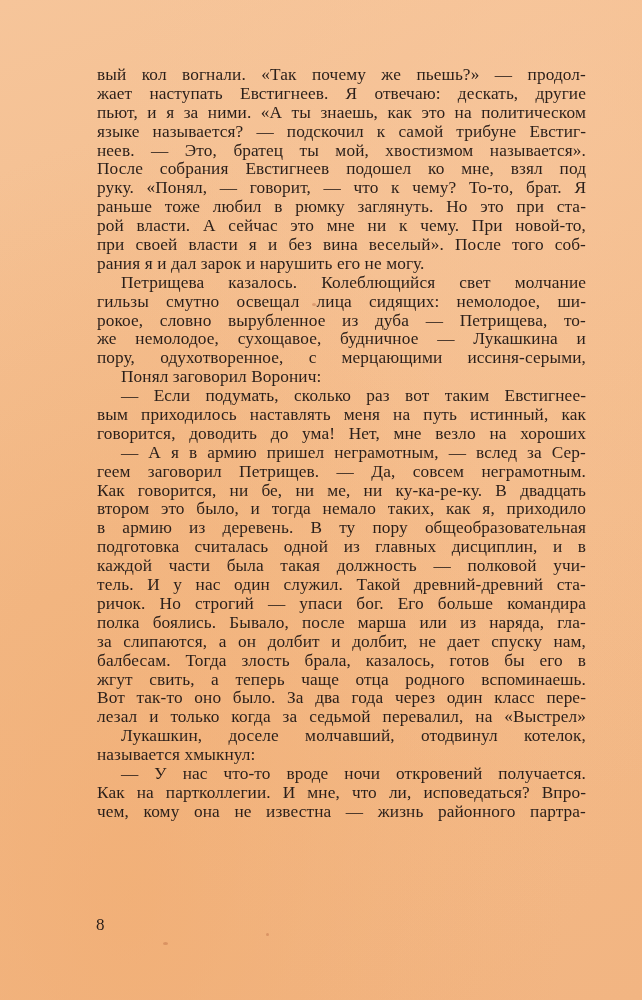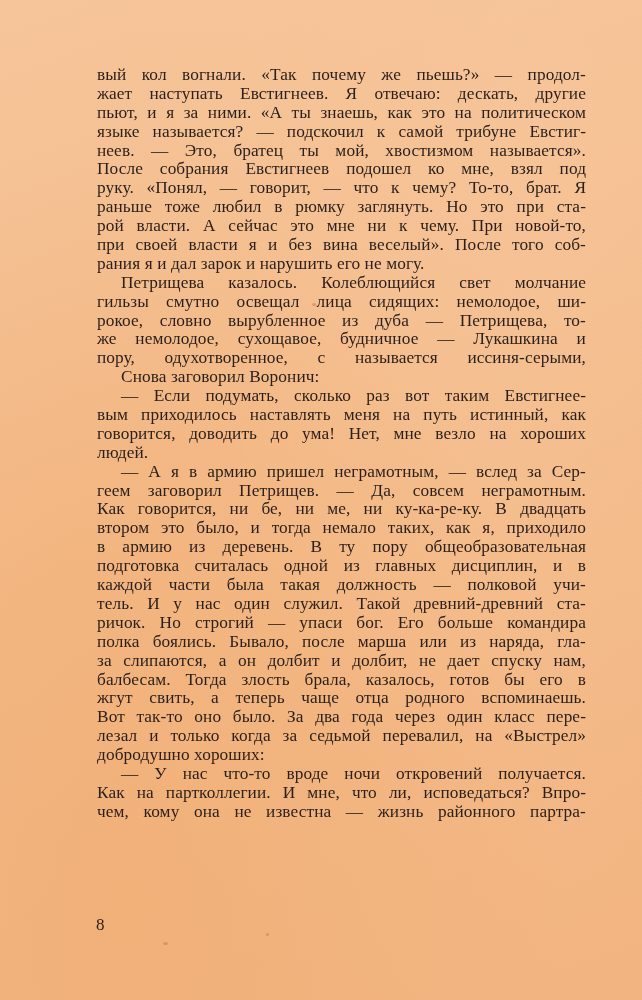--- a/index.html
+++ b/index.html
@@ -44,42 +44,42 @@
       <span class="line" style="white-space: nowrap; word-spacing: -0.00446429px;"><span style="white-space: nowrap;">После</span> <span style="white-space: nowrap;">собрания</span> <span style="white-space: nowrap;">Евстигнеев</span> <span style="white-space: nowrap;">подошел</span> <span style="white-space: nowrap;">ко</span> <span style="white-space: nowrap;">мне,</span> <span style="white-space: nowrap;">взял</span> <span style="white-space: nowrap;">под</span></span>
       <span class="line" style="white-space: nowrap; word-spacing: -0.0015625px;"><span style="white-space: nowrap;">руку.</span> <span style="white-space: nowrap;">«Понял,</span> <span style="white-space: nowrap;">—</span> <span style="white-space: nowrap;">говорит,</span> <span style="white-space: nowrap;">—</span> <span style="white-space: nowrap;">что</span> <span style="white-space: nowrap;">к</span> <span style="white-space: nowrap;">чему?</span> <span style="white-space: nowrap;">То-то,</span> <span style="white-space: nowrap;">брат.</span> <span style="white-space: nowrap;">Я</span></span>
       <span class="line" style="white-space: nowrap; word-spacing: 0px;"><span style="white-space: nowrap;">раньше</span> <span style="white-space: nowrap;">тоже</span> <span style="white-space: nowrap;">любил</span> <span style="white-space: nowrap;">в</span> <span style="white-space: nowrap;">рюмку</span> <span style="white-space: nowrap;">заглянуть.</span> <span style="white-space: nowrap;">Но</span> <span style="white-space: nowrap;">это</span> <span style="white-space: nowrap;">при</span> <span style="white-space: nowrap;">ста-</span></span>
       <span class="line" style="white-space: nowrap; word-spacing: 0px;"><span style="white-space: nowrap;">рой</span> <span style="white-space: nowrap;">власти.</span> <span style="white-space: nowrap;">А</span> <span style="white-space: nowrap;">сейчас</span> <span style="white-space: nowrap;">это</span> <span style="white-space: nowrap;">мне</span> <span style="white-space: nowrap;">ни</span> <span style="white-space: nowrap;">к</span> <span style="white-space: nowrap;">чему.</span> <span style="white-space: nowrap;">При</span> <span style="white-space: nowrap;">новой-то,</span></span>
       <span class="line" style="white-space: nowrap; word-spacing: -0.009375px;"><span style="white-space: nowrap;">при</span> <span style="white-space: nowrap;">своей</span> <span style="white-space: nowrap;">власти</span> <span style="white-space: nowrap;">я</span> <span style="white-space: nowrap;">и</span> <span style="white-space: nowrap;">без</span> <span style="white-space: nowrap;">вина</span> <span style="white-space: nowrap;">веселый».</span> <span style="white-space: nowrap;">После</span> <span style="white-space: nowrap;">того</span> <span style="white-space: nowrap;">соб-</span></span>
       <span class="line last">рания я и дал зарок и нарушить его не могу.</span>
       <span class="line indent" style="white-space: nowrap; word-spacing: -0.00390625px;"><span style="white-space: nowrap;">Петрищева</span> <span style="white-space: nowrap;">казалось.</span> <span style="white-space: nowrap;">Колеблющийся</span> <span style="white-space: nowrap;">свет</span> <span style="white-space: nowrap;">молчание</span></span>
       <span class="line" style="white-space: nowrap; word-spacing: -0.00520833px;"><span style="white-space: nowrap;">гильзы</span> <span style="white-space: nowrap;">смутно</span> <span style="white-space: nowrap;">освещал</span> <span style="white-space: nowrap;">лица</span> <span style="white-space: nowrap;">сидящих:</span> <span style="white-space: nowrap;">немолодое,</span> <span style="white-space: nowrap;">ши-</span></span>
       <span class="line" style="white-space: nowrap; word-spacing: -0.0111607px;"><span style="white-space: nowrap;">рокое,</span> <span style="white-space: nowrap;">словно</span> <span style="white-space: nowrap;">вырубленное</span> <span style="white-space: nowrap;">из</span> <span style="white-space: nowrap;">дуба</span> <span style="white-space: nowrap;">—</span> <span style="white-space: nowrap;">Петрищева,</span> <span style="white-space: nowrap;">то-</span></span>
       <span class="line" style="white-space: nowrap; word-spacing: -0.0078125px;"><span style="white-space: nowrap;">же</span> <span style="white-space: nowrap;">немолодое,</span> <span style="white-space: nowrap;">сухощавое,</span> <span style="white-space: nowrap;">будничное</span> <span style="white-space: nowrap;">—</span> <span style="white-space: nowrap;">Лукашкина</span> <span style="white-space: nowrap;">и</span></span>
-      <span class="line" style="white-space: nowrap; word-spacing: -0.0117188px;"><span style="white-space: nowrap;">пору,</span> <span style="white-space: nowrap;">одухотворенное,</span> <span style="white-space: nowrap;">с</span> <span style="white-space: nowrap;">называется</span> <span style="white-space: nowrap;">иссиня-серыми,</span></span>
-      <span class="line indent last">Снова заговорил Воронич:</span>
+      <span class="line" style="white-space: nowrap; word-spacing: -0.0117188px;"><span style="white-space: nowrap;">пору,</span> <span style="white-space: nowrap;">одухотворенное,</span> <span style="white-space: nowrap;">с</span> <span style="white-space: nowrap;">мерцающими</span> <span style="white-space: nowrap;">иссиня-серыми,</span></span>
+      <span class="line indent last">Понял заговорил Воронич:</span>
       <span class="line indent" style="white-space: nowrap; word-spacing: -0.00446429px;"><span style="white-space: nowrap;">—</span> <span style="white-space: nowrap;">Если</span> <span style="white-space: nowrap;">подумать,</span> <span style="white-space: nowrap;">сколько</span> <span style="white-space: nowrap;">раз</span> <span style="white-space: nowrap;">вот</span> <span style="white-space: nowrap;">таким</span> <span style="white-space: nowrap;">Евстигнее-</span></span>
       <span class="line" style="white-space: nowrap; word-spacing: -0.00892857px;"><span style="white-space: nowrap;">вым</span> <span style="white-space: nowrap;">приходилось</span> <span style="white-space: nowrap;">наставлять</span> <span style="white-space: nowrap;">меня</span> <span style="white-space: nowrap;">на</span> <span style="white-space: nowrap;">путь</span> <span style="white-space: nowrap;">истинный,</span> <span style="white-space: nowrap;">как</span></span>
       <span class="line" style="white-space: nowrap; word-spacing: -0.0078125px;"><span style="white-space: nowrap;">говорится,</span> <span style="white-space: nowrap;">доводить</span> <span style="white-space: nowrap;">до</span> <span style="white-space: nowrap;">ума!</span> <span style="white-space: nowrap;">Нет,</span> <span style="white-space: nowrap;">мне</span> <span style="white-space: nowrap;">везло</span> <span style="white-space: nowrap;">на</span> <span style="white-space: nowrap;">хороших</span></span>
-      <span class="line last">людей.</span>
       <span class="line indent" style="white-space: nowrap; word-spacing: -0.0109375px;"><span style="white-space: nowrap;">—</span> <span style="white-space: nowrap;">А</span> <span style="white-space: nowrap;">я</span> <span style="white-space: nowrap;">в</span> <span style="white-space: nowrap;">армию</span> <span style="white-space: nowrap;">пришел</span> <span style="white-space: nowrap;">неграмотным,</span> <span style="white-space: nowrap;">—</span> <span style="white-space: nowrap;">вслед</span> <span style="white-space: nowrap;">за</span> <span style="white-space: nowrap;">Сер-</span></span>
       <span class="line" style="white-space: nowrap; word-spacing: -0.0130208px;"><span style="white-space: nowrap;">геем</span> <span style="white-space: nowrap;">заговорил</span> <span style="white-space: nowrap;">Петрищев.</span> <span style="white-space: nowrap;">—</span> <span style="white-space: nowrap;">Да,</span> <span style="white-space: nowrap;">совсем</span> <span style="white-space: nowrap;">неграмотным.</span></span>
       <span class="line" style="white-space: nowrap; word-spacing: -0.00347222px;"><span style="white-space: nowrap;">Как</span> <span style="white-space: nowrap;">говорится,</span> <span style="white-space: nowrap;">ни</span> <span style="white-space: nowrap;">бе,</span> <span style="white-space: nowrap;">ни</span> <span style="white-space: nowrap;">ме,</span> <span style="white-space: nowrap;">ни</span> <span style="white-space: nowrap;">ку-ка-ре-ку.</span> <span style="white-space: nowrap;">В</span> <span style="white-space: nowrap;">двадцать</span></span>
       <span class="line" style="white-space: nowrap; word-spacing: -0.00520833px;"><span style="white-space: nowrap;">втором</span> <span style="white-space: nowrap;">это</span> <span style="white-space: nowrap;">было,</span> <span style="white-space: nowrap;">и</span> <span style="white-space: nowrap;">тогда</span> <span style="white-space: nowrap;">немало</span> <span style="white-space: nowrap;">таких,</span> <span style="white-space: nowrap;">как</span> <span style="white-space: nowrap;">я,</span> <span style="white-space: nowrap;">приходило</span></span>
       <span class="line" style="white-space: nowrap; word-spacing: -0.00669643px;"><span style="white-space: nowrap;">в</span> <span style="white-space: nowrap;">армию</span> <span style="white-space: nowrap;">из</span> <span style="white-space: nowrap;">деревень.</span> <span style="white-space: nowrap;">В</span> <span style="white-space: nowrap;">ту</span> <span style="white-space: nowrap;">пору</span> <span style="white-space: nowrap;">общеобразовательная</span></span>
       <span class="line" style="white-space: nowrap; word-spacing: -0.00223214px;"><span style="white-space: nowrap;">подготовка</span> <span style="white-space: nowrap;">считалась</span> <span style="white-space: nowrap;">одной</span> <span style="white-space: nowrap;">из</span> <span style="white-space: nowrap;">главных</span> <span style="white-space: nowrap;">дисциплин,</span> <span style="white-space: nowrap;">и</span> <span style="white-space: nowrap;">в</span></span>
       <span class="line" style="white-space: nowrap; word-spacing: -0.0111607px;"><span style="white-space: nowrap;">каждой</span> <span style="white-space: nowrap;">части</span> <span style="white-space: nowrap;">была</span> <span style="white-space: nowrap;">такая</span> <span style="white-space: nowrap;">должность</span> <span style="white-space: nowrap;">—</span> <span style="white-space: nowrap;">полковой</span> <span style="white-space: nowrap;">учи-</span></span>
       <span class="line" style="white-space: nowrap; word-spacing: -0.0078125px;"><span style="white-space: nowrap;">тель.</span> <span style="white-space: nowrap;">И</span> <span style="white-space: nowrap;">у</span> <span style="white-space: nowrap;">нас</span> <span style="white-space: nowrap;">один</span> <span style="white-space: nowrap;">служил.</span> <span style="white-space: nowrap;">Такой</span> <span style="white-space: nowrap;">древний-древний</span> <span style="white-space: nowrap;">ста-</span></span>
       <span class="line" style="white-space: nowrap; word-spacing: -0.00976562px;"><span style="white-space: nowrap;">ричок.</span> <span style="white-space: nowrap;">Но</span> <span style="white-space: nowrap;">строгий</span> <span style="white-space: nowrap;">—</span> <span style="white-space: nowrap;">упаси</span> <span style="white-space: nowrap;">бог.</span> <span style="white-space: nowrap;">Его</span> <span style="white-space: nowrap;">больше</span> <span style="white-space: nowrap;">командира</span></span>
       <span class="line" style="white-space: nowrap; word-spacing: -0.0078125px;"><span style="white-space: nowrap;">полка</span> <span style="white-space: nowrap;">боялись.</span> <span style="white-space: nowrap;">Бывало,</span> <span style="white-space: nowrap;">после</span> <span style="white-space: nowrap;">марша</span> <span style="white-space: nowrap;">или</span> <span style="white-space: nowrap;">из</span> <span style="white-space: nowrap;">наряда,</span> <span style="white-space: nowrap;">гла-</span></span>
       <span class="line" style="white-space: nowrap; word-spacing: -0.003125px;"><span style="white-space: nowrap;">за</span> <span style="white-space: nowrap;">слипаются,</span> <span style="white-space: nowrap;">а</span> <span style="white-space: nowrap;">он</span> <span style="white-space: nowrap;">долбит</span> <span style="white-space: nowrap;">и</span> <span style="white-space: nowrap;">долбит,</span> <span style="white-space: nowrap;">не</span> <span style="white-space: nowrap;">дает</span> <span style="white-space: nowrap;">спуску</span> <span style="white-space: nowrap;">нам,</span></span>
       <span class="line" style="white-space: nowrap; word-spacing: -0.0117188px;"><span style="white-space: nowrap;">балбесам.</span> <span style="white-space: nowrap;">Тогда</span> <span style="white-space: nowrap;">злость</span> <span style="white-space: nowrap;">брала,</span> <span style="white-space: nowrap;">казалось,</span> <span style="white-space: nowrap;">готов</span> <span style="white-space: nowrap;">бы</span> <span style="white-space: nowrap;">его</span> <span style="white-space: nowrap;">в</span></span>
       <span class="line" style="white-space: nowrap; word-spacing: -0.00223214px;"><span style="white-space: nowrap;">жгут</span> <span style="white-space: nowrap;">свить,</span> <span style="white-space: nowrap;">а</span> <span style="white-space: nowrap;">теперь</span> <span style="white-space: nowrap;">чаще</span> <span style="white-space: nowrap;">отца</span> <span style="white-space: nowrap;">родного</span> <span style="white-space: nowrap;">вспоминаешь.</span></span>
       <span class="line" style="white-space: nowrap; word-spacing: 0px;"><span style="white-space: nowrap;">Вот</span> <span style="white-space: nowrap;">так-то</span> <span style="white-space: nowrap;">оно</span> <span style="white-space: nowrap;">было.</span> <span style="white-space: nowrap;">За</span> <span style="white-space: nowrap;">два</span> <span style="white-space: nowrap;">года</span> <span style="white-space: nowrap;">через</span> <span style="white-space: nowrap;">один</span> <span style="white-space: nowrap;">класс</span> <span style="white-space: nowrap;">пере-</span></span>
       <span class="line" style="white-space: nowrap; word-spacing: 0px;"><span style="white-space: nowrap;">лезал</span> <span style="white-space: nowrap;">и</span> <span style="white-space: nowrap;">только</span> <span style="white-space: nowrap;">когда</span> <span style="white-space: nowrap;">за</span> <span style="white-space: nowrap;">седьмой</span> <span style="white-space: nowrap;">перевалил,</span> <span style="white-space: nowrap;">на</span> <span style="white-space: nowrap;">«Выстрел»</span></span>
-      <span class="line last">добродушно хороших:</span>
+      <span class="line indent" style="white-space: nowrap; word-spacing: -0.00390625px;"><span style="white-space: nowrap;">Лукашкин,</span> <span style="white-space: nowrap;">доселе</span> <span style="white-space: nowrap;">молчавший,</span> <span style="white-space: nowrap;">отодвинул</span> <span style="white-space: nowrap;">котелок,</span></span>
+      <span class="line last">называется хмыкнул:</span>
       <span class="line indent" style="white-space: nowrap; word-spacing: -0.0111607px;"><span style="white-space: nowrap;">—</span> <span style="white-space: nowrap;">У</span> <span style="white-space: nowrap;">нас</span> <span style="white-space: nowrap;">что-то</span> <span style="white-space: nowrap;">вроде</span> <span style="white-space: nowrap;">ночи</span> <span style="white-space: nowrap;">откровений</span> <span style="white-space: nowrap;">получается.</span></span>
       <span class="line" style="white-space: nowrap; word-spacing: -0.00585938px;"><span style="white-space: nowrap;">Как</span> <span style="white-space: nowrap;">на</span> <span style="white-space: nowrap;">партколлегии.</span> <span style="white-space: nowrap;">И</span> <span style="white-space: nowrap;">мне,</span> <span style="white-space: nowrap;">что</span> <span style="white-space: nowrap;">ли,</span> <span style="white-space: nowrap;">исповедаться?</span> <span style="white-space: nowrap;">Впро-</span></span>
       <span class="line" style="white-space: nowrap; word-spacing: -0.0136719px;"><span style="white-space: nowrap;">чем,</span> <span style="white-space: nowrap;">кому</span> <span style="white-space: nowrap;">она</span> <span style="white-space: nowrap;">не</span> <span style="white-space: nowrap;">известна</span> <span style="white-space: nowrap;">—</span> <span style="white-space: nowrap;">жизнь</span> <span style="white-space: nowrap;">районного</span> <span style="white-space: nowrap;">партра-</span></span>
     </div>
   <div class="page-number">8</div>
 
   <span class="speck" style="left:312px;top:303px;width:4px;height:3px;"></span>
   <span class="speck" style="left:163px;top:942px;width:5px;height:3px;"></span>
   <span class="speck" style="left:266px;top:933px;width:3px;height:3px;"></span>
 </div>

